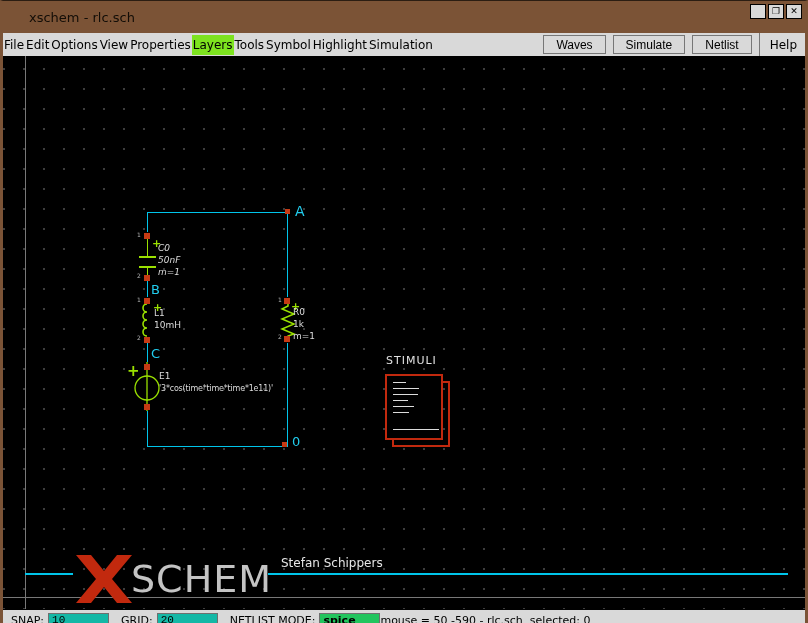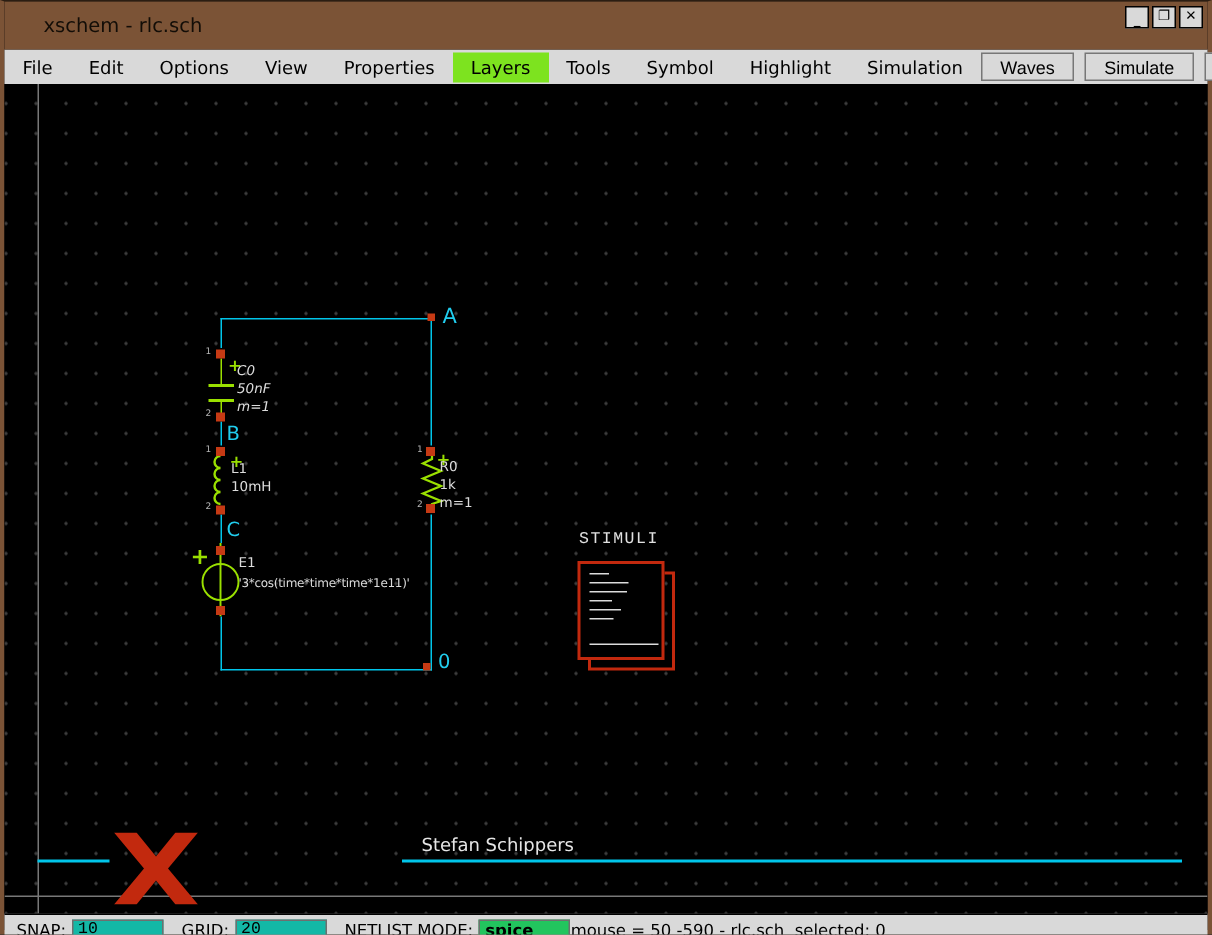--- a/index.html
+++ b/index.html
@@ -16,21 +16,21 @@
   #titlebar .title { margin-left:26px; font-size:13px; color:#120d07; }
   #win-controls { position:absolute; right:3px; top:3px; display:flex; gap:2px; }
   .win-btn {
     width:16px; height:15px; background:#d9d9d9; border:1px solid #000;
     font-size:9px; font-weight:bold; color:#000; display:flex; align-items:center; justify-content:center;
     line-height:1;
   }
   .win-btn.min span { transform:translateY(3px); }
   
   #menubar { height:23px; background:#d9d9d9; display:flex; align-items:center; font-size:12px; color:#000; }
-  .menu-item { padding:3px 12px; white-space:nowrap; }
+  .menu-item { padding:3px 1px; white-space:nowrap; }
   .menu-item.active { background:#7de31f; }
   #menubar-right { margin-left:auto; display:flex; align-items:center; height:100%; }
   .mbtn {
     border:1px solid #777; background:#d9d9d9; font-size:12px; color:#000;
     padding:2px 12px; margin-right:7px; height:19px; display:flex; align-items:center;
   }
   .help-item { border-left:1px solid #777; padding:3px 8px 3px 10px; height:100%; display:flex; align-items:center; }
   
   #canvas {
     position:relative; width:802px; height:553px; background:#000; overflow:hidden;
@@ -46,21 +46,21 @@
   .pin-sm { background:#c63a14; width:5px; height:5px; }
   .plate { background:#9ae000; height:2px; width:17px; }
   .gstub { background:#9ae000; width:1px; }
   .plus { color:#9ae000; font-size:11px; line-height:1; font-weight:bold; }
   .plus-big { color:#9ae000; font-size:15px; line-height:1; font-weight:bold; }
   .pinnum { color:#b5b5b5; font-size:6px; line-height:1; }
   .ctext { color:#dcdcdc; font-size:9px; line-height:12px; white-space:nowrap; }
   .ctext-sm { color:#dcdcdc; font-size:8px; line-height:13px; white-space:nowrap; letter-spacing:-0.2px; }
   .netlabel { color:#21cdee; font-size:13px; line-height:1; }
   .netlabel-lg { color:#21cdee; font-size:14px; line-height:1; }
-  .stim-title { color:#e0e0e0; font-size:11px; letter-spacing:1px; line-height:1;font-family:Liberation Mono, monospace; }
+  .stim-title { color:#e0e0e0; font-size:11px; letter-spacing:1px; line-height:1; }
   .stim-rect { border:2px solid #c2290e; width:58px; height:66px; }
   .stim-front { background:#000; }
   .stim-line { background:#dcdcdc; height:1px; }
   .logo-text { color:#c4c4c4; font-size:38px; line-height:48px; letter-spacing:1px; }
   .credit { color:#e6e6e6; font-size:12px; line-height:1.2; white-space:nowrap; }
   svg { display:block; }
   
   #statusbar {
     height:21px; background:#d9d9d9; border-top:1px solid #000;
     display:flex; align-items:center; font-size:11px; color:#000; padding-left:8px;
@@ -201,20 +201,21 @@
     <div class="abs stim-line" style="left:390px; top:344px; width:15px;"></div>
     <div class="abs stim-line" style="left:390px; top:350px; width:21px;"></div>
     <div class="abs stim-line" style="left:390px; top:356px; width:16px;"></div>
     <div class="abs stim-line" style="left:390px; top:373px; width:46px;"></div>
 
     <div class="abs cyanline" style="left:22px; top:517px; width:48px; height:2px;"></div>
     <div class="abs cyanline" style="left:265px; top:517px; width:520px; height:2px;"></div>
     <svg class="abs" style="left:72px; top:499px;" width="58" height="48" viewBox="0 0 58 48">
       <path d="M1 0 H16 L29 16 L42 0 H57 L37 24 L57 48 H42 L29 32 L16 48 H1 L21 24 Z" fill="#c2290e"></path>
     </svg>
+    <div class="abs logo-text" style="left:128px; top:499px;">SCHEM</div>
     <div class="abs credit" style="left:278px; top:500px;">Stefan Schippers</div>
   </div>
 
   <div id="statusbar">
     <span class="slabel first">SNAP:</span>
     <span class="sfield green">10</span>
     <span class="slabel">GRID:</span>
     <span class="sfield green">20</span>
     <span class="slabel">NETLIST MODE:</span>
     <span class="sfield gray">spice</span>

